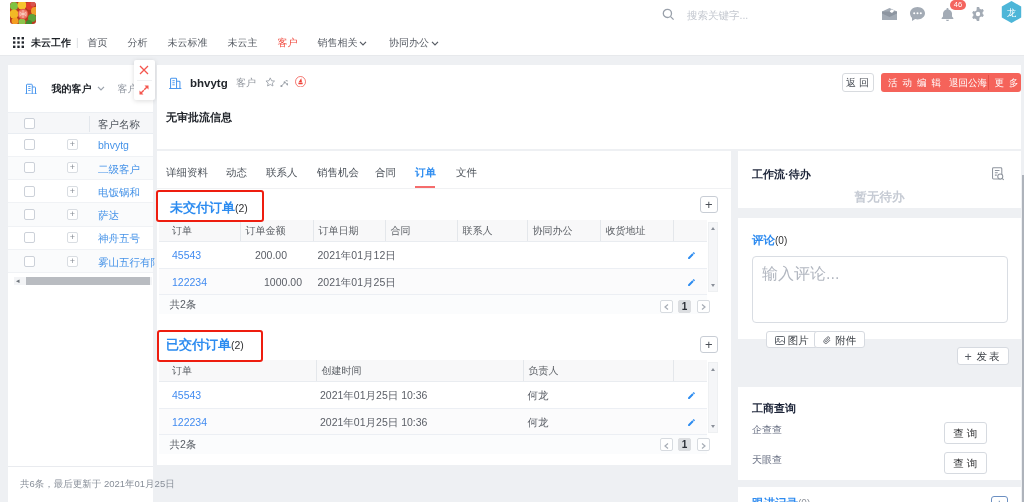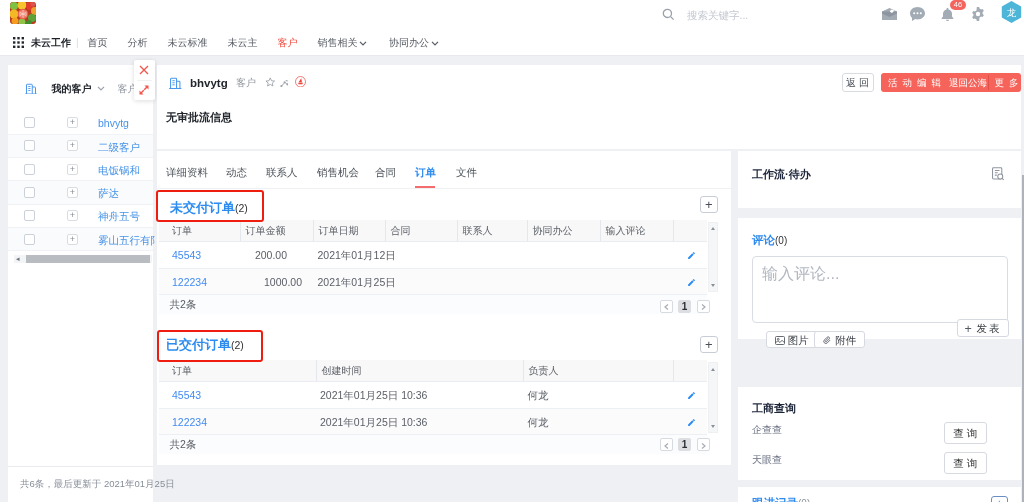--- a/index.html
+++ b/index.html
@@ -121,20 +121,25 @@
     <path d="M14.5 8h5A1.5 1.5 0 0121 9.5V22"></path>
     <path d="M1 22h22" stroke-linecap="round"></path>
     <path d="M6.5 7h4.5M6.5 11h4.5M6.5 15h4.5" stroke-width="1.8"></path>
   </svg>
 <div class="abs b" style="left:51.5px;top:83px;font-size:10px;color:#22262c;line-height:12px">我的客户</div>
 <svg class="abs" style="left:97px;top:86px" width="8" height="5" viewBox="0 0 8 5" fill="none" stroke="#9aa1ab" stroke-width="1.2">
     <path d="M1 .8L4 3.8L7 .8"></path>
   </svg>
 <div class="abs" style="left:117.5px;top:83px;font-size:10px;color:#8e949e;line-height:12px">客户</div>
 <div class="abs" id="sidetable" style="left:8px;top:111.5px;width:145px">
+<div style="position:relative;width:145px;height:22px;background:#f6f7f9;border-top:1px solid #eceff3;border-bottom:1px solid #e9edf2">
+ <span class="cb" style="left:15.5px;top:5px"></span>
+ <span style="position:absolute;left:81px;top:3px;height:16px;border-left:1px solid #e3e7ec"></span>
+ <span style="position:absolute;left:90px;top:5.5px;font-size:10.5px;color:#50565e">客户名称</span>
+</div>
 <div class="srow" style="background:#fff">
       <span class="cb"></span>
       <span class="pb">+</span>
       <a>bhvytg</a>
     </div>
 <div class="srow" style="background:#fafbfc">
       <span class="cb"></span>
       <span class="pb">+</span>
       <a>二级客户</a>
     </div>
@@ -226,21 +231,21 @@
 <div class="abs b" style="left:170px;top:199.5px;font-size:13px;color:#2d8cf0;line-height:15px">未交付订单<span style="font-size:10.5px;color:#303133;font-weight:400">(2)</span></div>
 <div class="plus" style="left:700px;top:195.5px">+</div>
 <div id="t1">
  <div class="abs" style="left:158.5px;top:219.5px;width:548.5px;height:22.5px;background:#f8f8f9;border-bottom:1px solid #e9ecf0">
   <span class="hcell" style="left:0;border-left:none;padding-left:13.5px">订单</span>
   <span class="hcell" style="left:81.5px">订单金额</span>
   <span class="hcell" style="left:154.5px">订单日期</span>
   <span class="hcell" style="left:226.5px">合同</span>
   <span class="hcell" style="left:298.5px">联系人</span>
   <span class="hcell" style="left:368.5px">协同办公</span>
-  <span class="hcell" style="left:441.5px">输入评论</span>
+  <span class="hcell" style="left:441.5px">收货地址</span>
   <span class="hcell" style="left:514px"></span>
  </div>
  <div class="trow" style="top:242px">
   <span class="abs lnk" style="left:13.5px">45543</span>
   <span class="abs" style="left:81.5px;width:62px;text-align:center">200.00</span>
   <span class="abs" style="left:159px">2021年01月12日</span>
   <svg class="pencil" style="top:9px;left:528.5px" width="9" height="9" viewBox="0 0 24 24" fill="#2d8cf0">
         <path d="M3 17.2V21h3.8L17.8 9.9l-3.7-3.7zM20.7 7a1 1 0 000-1.4l-2.3-2.3a1 1 0 00-1.4 0l-1.8 1.8 3.7 3.7z"></path>
       </svg>
  </div>
@@ -319,39 +324,40 @@
 
 <div id="rp">
  <div class="card" style="left:738px;top:151px;width:283px;height:57px">
   <div class="abs b" style="left:14px;top:17px;font-size:11px;color:#1c2438;line-height:13px">工作流·待办</div>
   <svg class="abs" style="left:253px;top:16px" width="13.5" height="13.5" viewBox="0 0 14 14" fill="none" stroke="#8f959e" stroke-width="1.1">
         <rect x="1.6" y=".8" width="9.6" height="11.6" rx="1"></rect>
         <path d="M4 3.6h4.8M4 6h3M4 8.4h2"></path>
         <circle cx="9.6" cy="9.8" r="2.6" fill="#fff"></circle>
         <path d="M11.5 11.7l1.7 1.7"></path>
       </svg>
+  <div class="abs b" style="left:0;top:39px;width:283px;text-align:center;font-size:12.5px;color:#c6cbd4;line-height:14px">暂无待办</div>
  </div>
  <div class="card" style="left:738px;top:218px;width:283px;height:121px">
   <div class="abs b" style="left:14px;top:16px;font-size:11.5px;color:#2e8bf0;line-height:13px">评论<span style="color:#303133;font-weight:400;font-size:10px">(0)</span></div>
   <div class="abs" style="left:14px;top:38px;width:256px;height:66.5px;border:1px solid #d9dde3;border-radius:4px">
    <span class="abs" style="left:9px;top:7px;font-size:16px;color:#b2b7c0">输入评论...</span>
   </div>
   <div class="btn" style="left:28px;top:112.7px;width:51.5px;height:17.5px;line-height:16.5px">
    <svg style="display:inline-block;vertical-align:-1.5px;margin-right:3px" width="10" height="9" viewBox="0 0 20 18" fill="none" stroke="#565b63" stroke-width="1.8">
           <rect x="1" y="1" width="18" height="16" rx="2"></rect>
           <circle cx="6.5" cy="6.5" r="1.8"></circle>
           <path d="M1 13.5l5-4 4 3.5 4-4.5 5 5"></path>
         </svg>图片</div>
   <div class="btn" style="left:75.5px;top:112.7px;width:51.5px;height:17.5px;line-height:16.5px">
    <svg style="display:inline-block;vertical-align:-1.5px;margin-right:3px" width="10" height="10" viewBox="0 0 20 20" fill="none" stroke="#565b63" stroke-width="1.6">
           <g transform="rotate(45 10 10)">
             <path d="M14.5 6.5v7.2a4.1 4.1 0 01-8.2 0V5.8a2.7 2.7 0 015.4 0v7.4a1.35 1.35 0 01-2.7 0V6.8" stroke-linecap="round"></path>
           </g>
         </svg>附件</div>
-  <div class="btn" style="left:219px;top:101px;width:52px;height:17.5px;line-height:16.5px;letter-spacing:2px"><span style="font-size:12.5px;color:#565b63;vertical-align:-.5px;letter-spacing:0">+</span> 发表</div>
+  <div class="btn" style="left:219px;top:129px;width:52px;height:17.5px;line-height:16.5px;letter-spacing:2px"><span style="font-size:12.5px;color:#565b63;vertical-align:-.5px;letter-spacing:0">+</span> 发表</div>
  </div>
  <div class="card" style="left:738px;top:386.5px;width:283px;height:93.5px">
   <div class="abs b" style="left:14px;top:15px;font-size:11px;color:#1c2438;line-height:13px">工商查询</div>
   <div class="abs" style="left:14px;top:37.5px;font-size:10px;color:#6a7184;line-height:12px">企查查</div>
   <div class="btn" style="left:206px;top:35.5px;width:42.5px;height:21.5px;line-height:20px;color:#303133;letter-spacing:3px;text-indent:3px">查询</div>
   <div class="abs" style="left:14px;top:67.5px;font-size:10px;color:#6a7184;line-height:12px">天眼查</div>
   <div class="btn" style="left:206px;top:65.5px;width:42.5px;height:21.5px;line-height:20px;color:#303133;letter-spacing:3px;text-indent:3px">查询</div>
  </div>
  <div class="card" style="left:738px;top:487px;width:283px;height:15px;overflow:hidden">
   <div class="abs b" style="left:14px;top:10px;font-size:11.5px;color:#2e8bf0;line-height:13px">跟进记录<span style="color:#8f949c;font-weight:400;font-size:10px">(0)</span></div>

